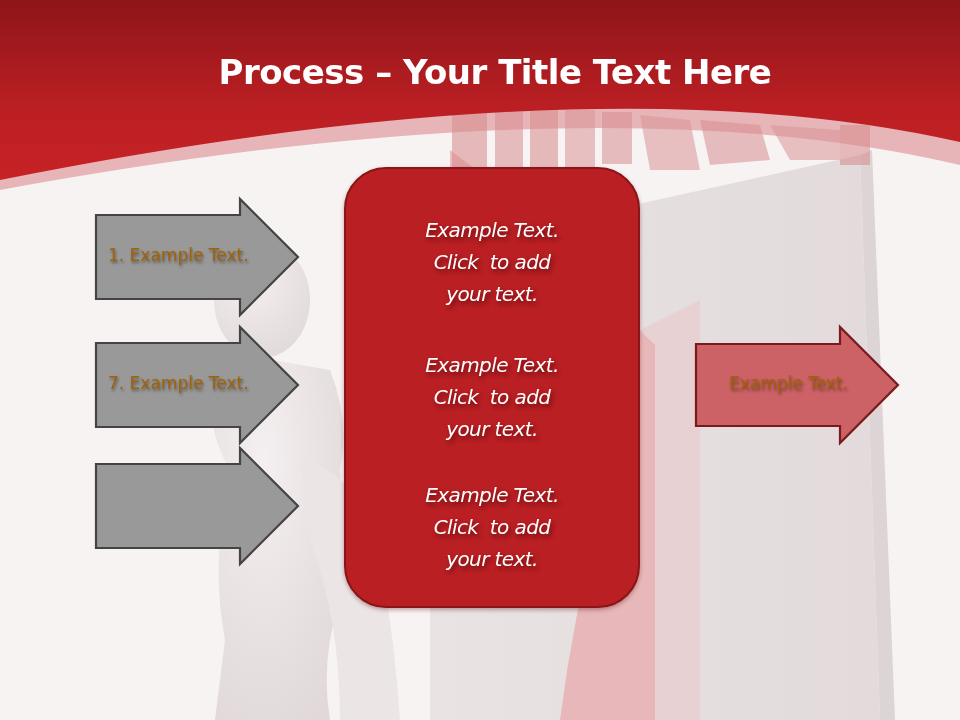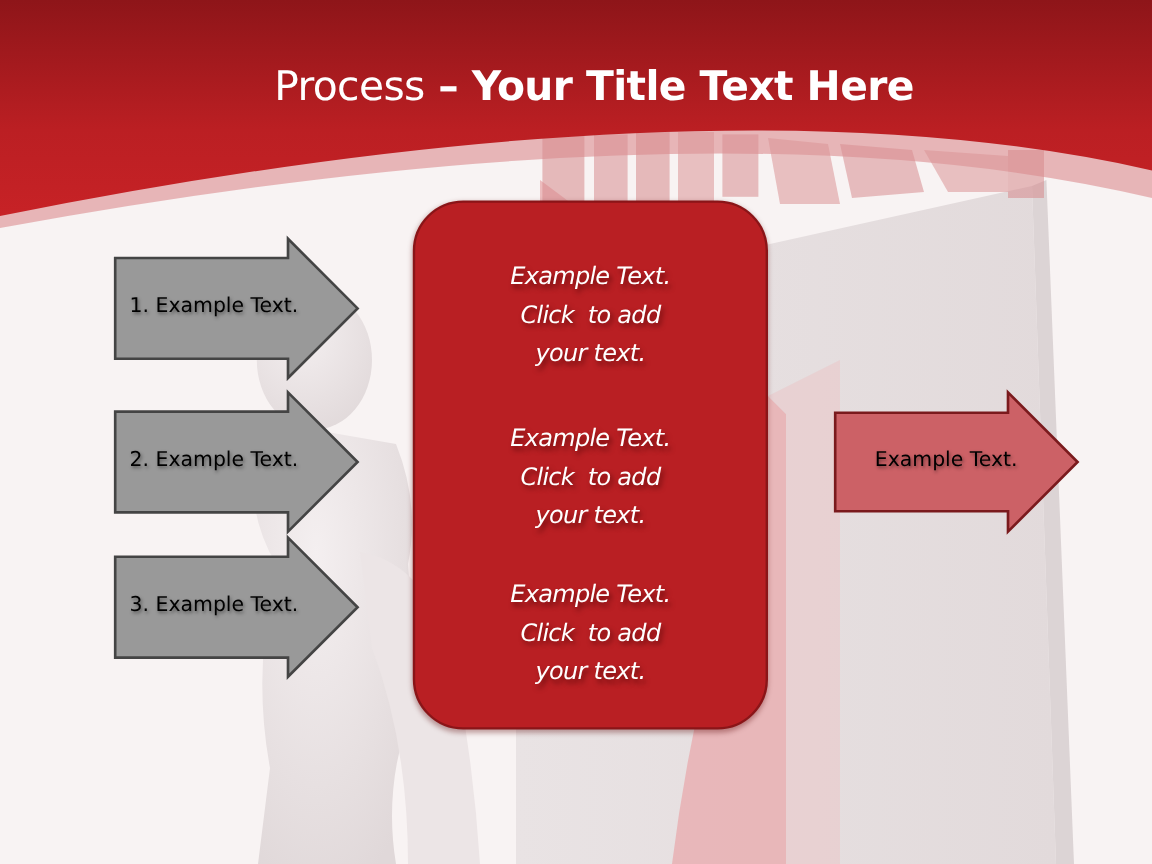--- a/index.html
+++ b/index.html
@@ -4,26 +4,26 @@
   <style>
     html, body { margin: 0; padding: 0; }
     body { width: 960px; height: 720px; overflow: hidden; position: relative; background: #f8f3f3; font-family: "Liberation Sans", "DejaVu Sans", sans-serif; }
     .slide { position: absolute; left: 0; top: 0; width: 960px; height: 720px; overflow: hidden; }
     .bg-svg { position: absolute; left: 0; top: 0; }
     .title {
       position: absolute; left: 0; top: 52px; width: 990px; text-align: center;
       color: #ffffff; font-size: 34px; letter-spacing: -0.5px;
       font-family: "DejaVu Sans", "Liberation Sans", sans-serif;
     }
-    .title .bold { font-weight: normal; text-align: center; }
+    .title .bold { font-weight: bold; text-align: center; }
     .title .rest { font-weight: bold; }
     .arrow { position: absolute; }
     .arrow svg { position: absolute; left: 0; top: 0; overflow: visible; }
     .arrow-label {
-      position: absolute; color: #000000; font-size: 17px; white-space: nowrap;
+      position: absolute; color: #a16207; font-size: 17px; white-space: nowrap;
       text-shadow: 1px 2px 3px rgba(0,0,0,0.45);
       font-family: "DejaVu Sans", "Liberation Sans", sans-serif;
     }
     .center-box {
       position: absolute; left: 344px; top: 167px; width: 296px; height: 441px;
       background: #b91f23; border: 2px solid #8a1518; border-radius: 42px;
       box-sizing: border-box; box-shadow: 0 2px 4px rgba(90,0,0,0.35);
     }
     .center-item {
       position: absolute; left: 0; width: 100%; text-align: center;
@@ -92,28 +92,27 @@
     <svg width="205" height="118">
       <polygon points="1,17 145,17 145,1 203,59 145,117 145,101 1,101" fill="#999999" stroke="#444444" stroke-width="2.2" stroke-linejoin="miter"></polygon>
     </svg>
     <div class="arrow-label" style="left:13px; top:47px;">1. Example Text.</div>
   </div>
 
   <div class="arrow" style="left:95px; top:326px; width:205px; height:118px;">
     <svg width="205" height="118">
       <polygon points="1,17 145,17 145,1 203,59 145,117 145,101 1,101" fill="#999999" stroke="#444444" stroke-width="2.2" stroke-linejoin="miter"></polygon>
     </svg>
-    <div class="arrow-label" style="left:13px; top:47px;">2. Example Text.</div>
+    <div class="arrow-label" style="left:13px; top:47px;">7. Example Text.</div>
   </div>
 
   <div class="arrow" style="left:95px; top:447px; width:205px; height:118px;">
     <svg width="205" height="118">
       <polygon points="1,17 145,17 145,1 203,59 145,117 145,101 1,101" fill="#999999" stroke="#444444" stroke-width="2.2" stroke-linejoin="miter"></polygon>
     </svg>
-    <div class="arrow-label" style="left:13px; top:47px;">3. Example Text.</div>
   </div>
 
   <div class="center-box">
     <div class="center-item" style="top:45px;">
       <div>Example Text.</div>
       <div style="white-space:pre;">Click  to add</div>
       <div>your text.</div>
     </div>
     <div class="center-item" style="top:180px;">
       <div>Example Text.</div>

